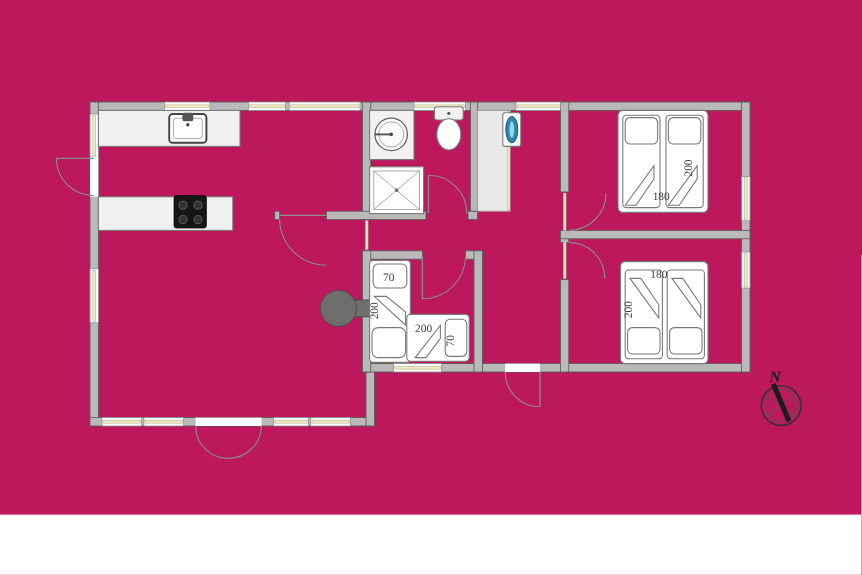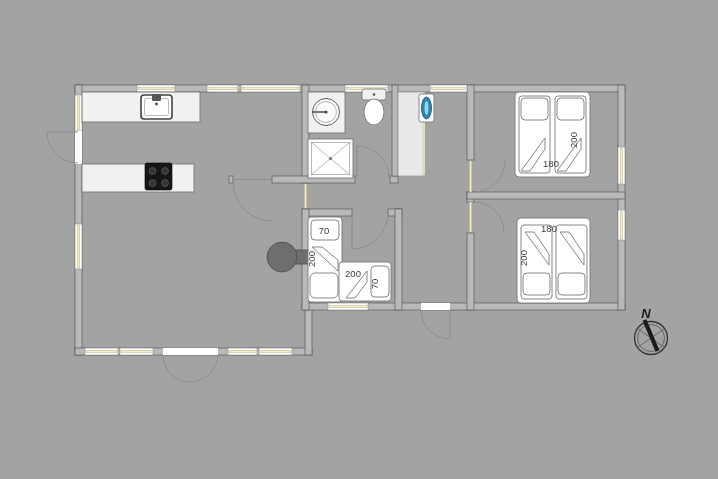--- a/index.html
+++ b/index.html
@@ -1,17 +1,17 @@
 <!DOCTYPE html>
 <html style="--wall-fill: #b9b9b9; --wall-stroke: #5a5a5a; --window-glass: #f2ecbe; --fixture-fill: #f1f1f1; --fixture-stroke: #787878; --stove: #6e6e6e; --cooktop: #161616; --heater-body: #2f85ad; --heater-highlight: #8ed8f0; --label-text: #3c3c3c; --compass: #1c1c1c;"><head>
 <meta charset="utf-8">
 <style>
   html,body{margin:0;padding:0;background:#fff;}
-  .canvas{position:relative;width:718px;height:479px;background:#a3a3a3;overflow:hidden;
-          font-family:Liberation Sans, sans-serif;}
+  .canvas{position:relative;width:718px;height:429px;background:#be185d;overflow:hidden;
+          font-family:Liberation Serif, serif;}
   .wall{fill:var(--wall-fill);stroke:var(--wall-stroke);stroke-width:.7;}
   .winb{fill:#ffffff;stroke:#8a8a8a;stroke-width:.6;}
   .wing{fill:var(--window-glass);stroke:#b9b193;stroke-width:.5;}
   .gap{fill:#ffffff;}
   .fixture{fill:var(--fixture-fill);stroke:var(--fixture-stroke);stroke-width:.9;}
   .fixw{fill:#ffffff;stroke:var(--fixture-stroke);stroke-width:.9;}
   .arc{fill:none;stroke:#8b8b8b;stroke-width:.9;}
   .leaf{stroke:#8b8b8b;stroke-width:1.1;}
   .thin{fill:none;stroke:#9a9a9a;stroke-width:.7;}
   .lbl{font-size:9.5px;fill:var(--label-text);}

